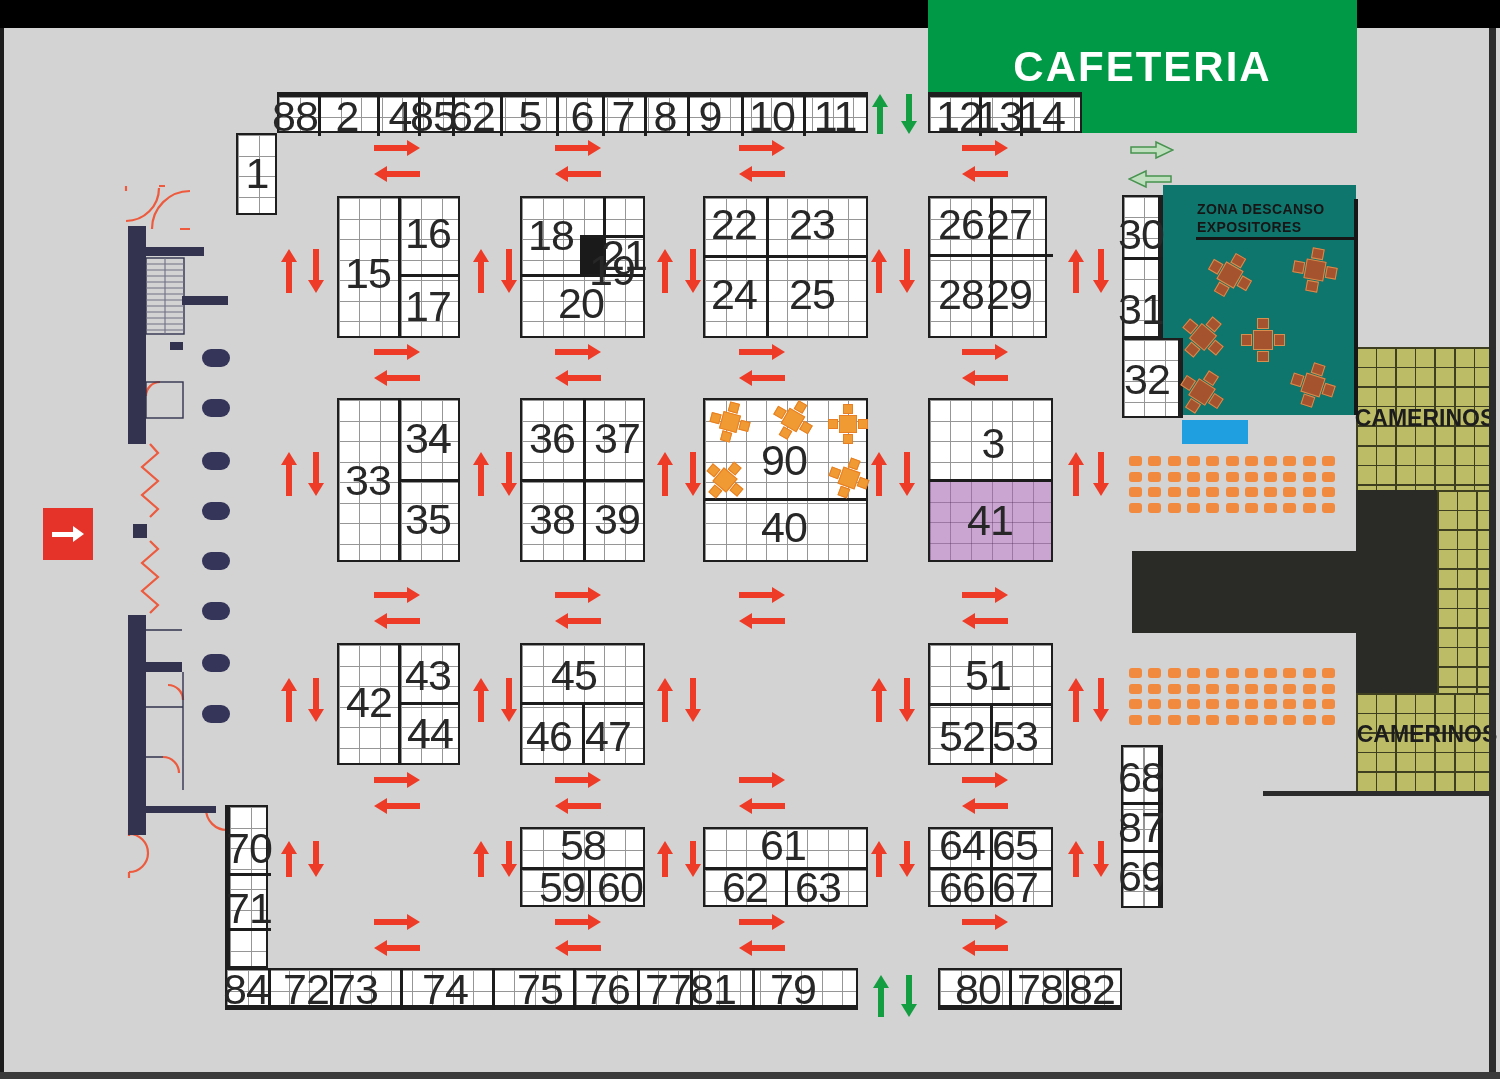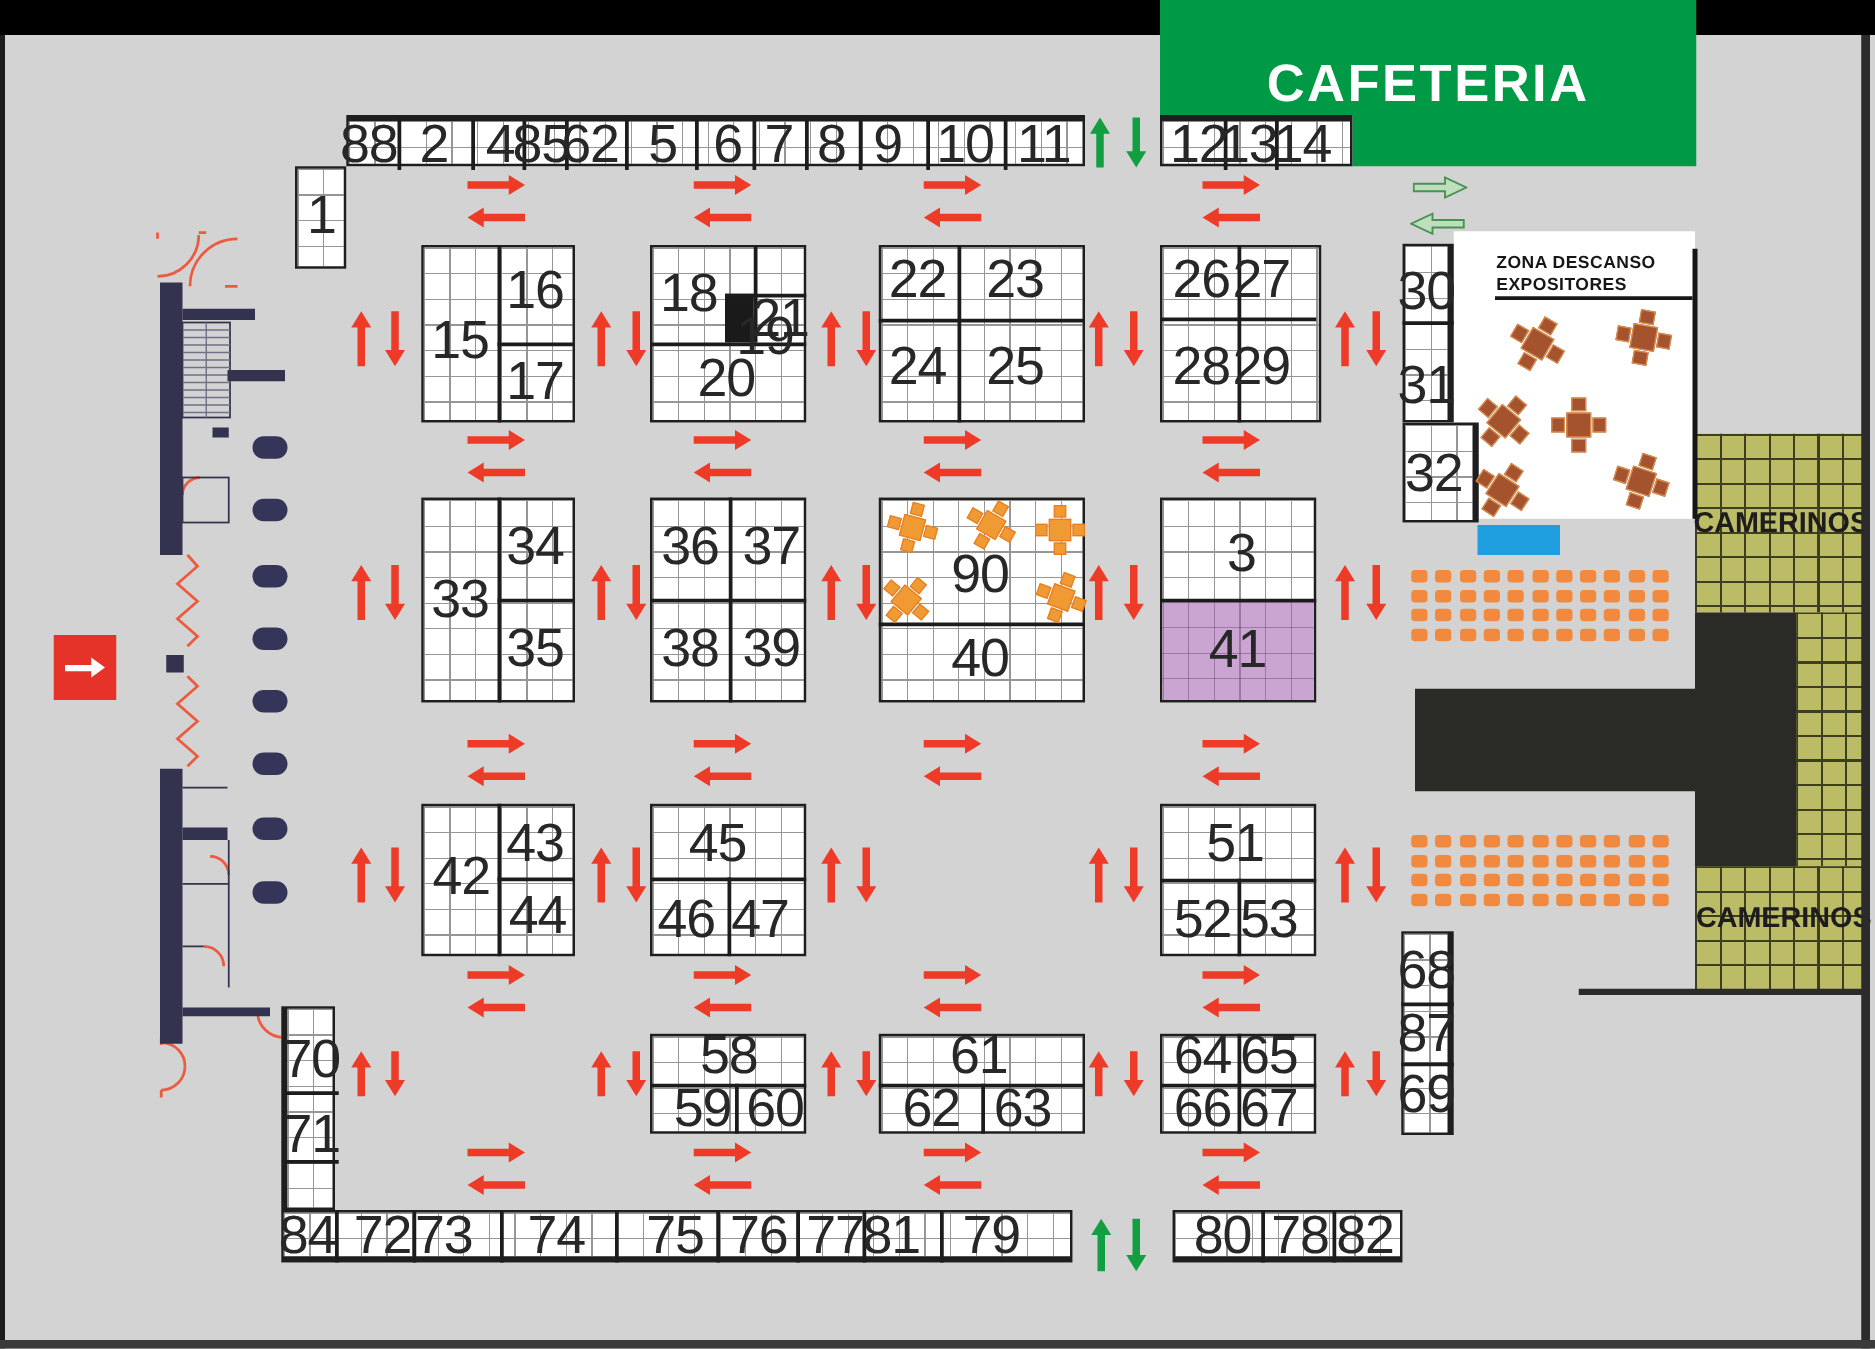--- a/index.html
+++ b/index.html
@@ -14,21 +14,21 @@
           line-height:1;letter-spacing:-1px;white-space:nowrap;}
   .cell-black{position:absolute;background:#1a1a1a;}
   .cell-purple{position:absolute;background-color:#cba5d2;
         background-image:repeating-linear-gradient(to right,rgba(70,35,80,.35) 0 1px,transparent 1px 20.5px),
                          repeating-linear-gradient(to bottom,rgba(70,35,80,.35) 0 1px,transparent 1px 20.5px);}
   .olive{position:absolute;background-color:#bcbb66;
         background-image:repeating-linear-gradient(to right,#3e3e20 0 1.6px,transparent 1.6px 19.6px),
                          repeating-linear-gradient(to bottom,#3e3e20 0 1.6px,transparent 1.6px 19.6px);}
   .cafeteria{position:absolute;background:#009a47;display:flex;align-items:center;justify-content:center;}
   .cafeteria span{color:#fff;font-weight:bold;font-size:42px;letter-spacing:2px;}
-  .zona{position:absolute;background:#ffffff;}
+  .zona{position:absolute;background:#0f766e;}
   .zona-title{position:absolute;font-size:14px;font-weight:bold;color:#161616;line-height:1.3;letter-spacing:.4px;}
   .camer-label{position:absolute;transform:translate(-50%,-50%);font-weight:bold;font-size:23px;color:#1d1d1d;}
   .stage{position:absolute;background:#2a2a26;}
   .wallc{position:absolute;background:#33334f;}
 </style>
 </head>
 <body>
 
 <div class="canvas">
 
@@ -250,21 +250,21 @@
       <span class="blabel" style="left: 59px; top: 105px;">20</span>
     </div>
     <div class="grid abs" style="left: 703px; top: 196px; width: 165px; height: 142px;">
       <div class="thickline" style="left: 61px; top: -2px; width: 2.5px; height: 142px;"></div>
       <div class="thickline" style="left: -2px; top: 57px; width: 165px; height: 2.5px;"></div>
       <span class="blabel" style="left: 29px; top: 26px;">22</span>
       <span class="blabel" style="left: 107px; top: 26px;">23</span>
       <span class="blabel" style="left: 29px; top: 96px;">24</span>
       <span class="blabel" style="left: 107px; top: 96px;">25</span>
     </div>
-    <div class="grid abs" style="left: 928px; top: 196px; width: 129px; height: 142px;">
+    <div class="grid abs" style="left: 928px; top: 196px; width: 119px; height: 142px;">
       <div class="thickline" style="left: 60px; top: -2px; width: 2.5px; height: 142px;"></div>
       <div class="thickline" style="left: -2px; top: 56px; width: 125px; height: 2.5px;"></div>
       <span class="blabel" style="left: 31px; top: 26px;">26</span>
       <span class="blabel" style="left: 79px; top: 26px;">27</span>
       <span class="blabel" style="left: 31px; top: 96px;">28</span>
       <span class="blabel" style="left: 79px; top: 96px;">29</span>
     </div>
     <div class="grid abs" style="left: 1122px; top: 195px; width: 41px; height: 143px; border-right-width: 5px;">
       <div class="thickline" style="left: -2px; top: 60px; width: 41px; height: 2.5px;"></div>
       <span class="blabel" style="left: 17px; top: 37px;">30</span>

